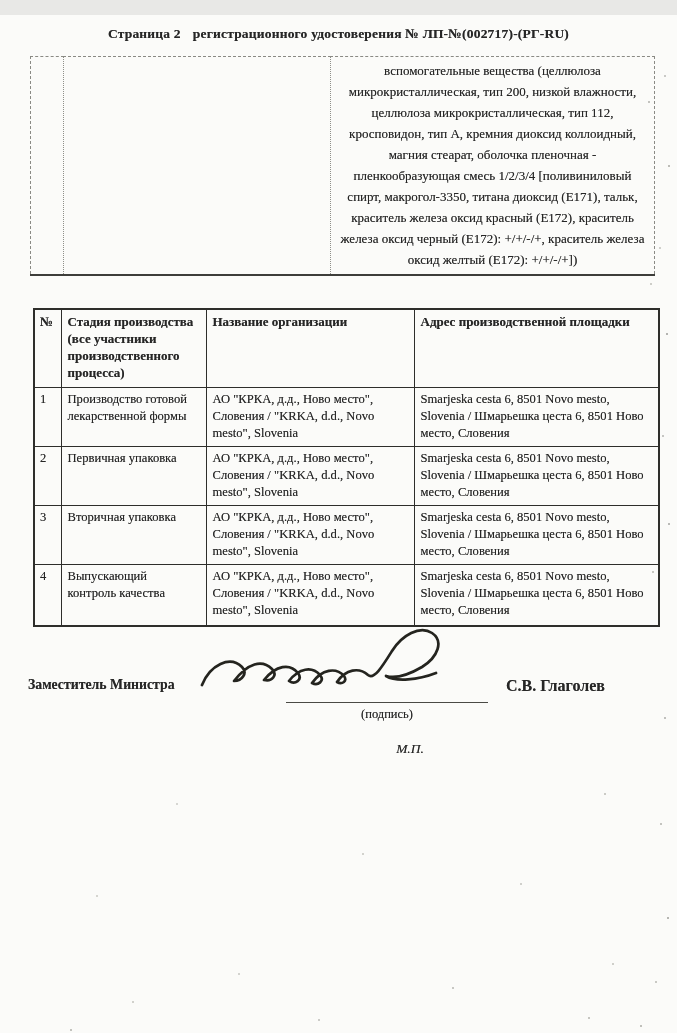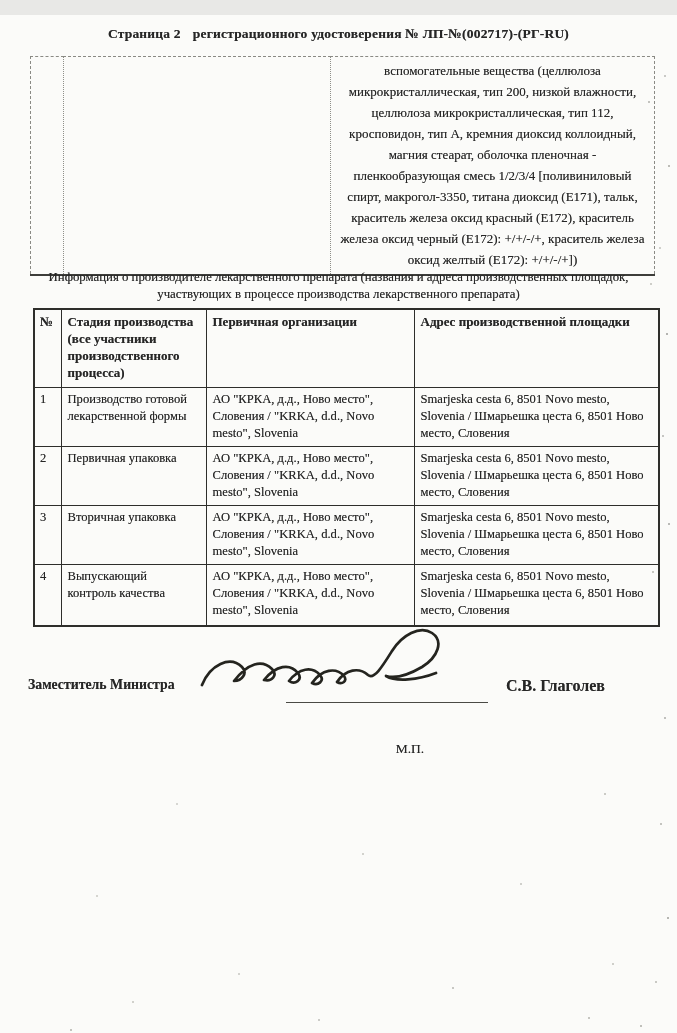--- a/index.html
+++ b/index.html
@@ -103,21 +103,21 @@
   .sig-caption {
     position: absolute; left: 286px; top: 84px; width: 202px;
     text-align: center; font-size: 12.5px;
   }
   .sig-name {
     position: absolute; left: 506px; top: 54px;
     font-size: 16px; font-weight: bold;
   }
   .seal {
     position: absolute; left: 310px; top: 118px; width: 200px;
-    text-align: center; font-size: 13.5px;
+    text-align: center; font-size: 13.5px; font-style: italic;
   }
 </style>
 </head>
 <body>
 
 <div class="page">
   <div class="specks"></div>
 
   <div class="doc-header">
     <span>Страница 2</span><span class="gap"></span><span>регистрационного удостоверения № ЛП-№(002717)-(РГ-RU)</span>
@@ -131,34 +131,33 @@
       </colgroup>
     <tbody>
         <tr>
       <td class="num"></td>
       <td></td>
       <td class="cont-text">вспомогательные вещества (целлюлоза микрокристаллическая, тип 200, низкой влажности, целлюлоза микрокристаллическая, тип 112, кросповидон, тип А, кремния диоксид коллоидный, магния стеарат, оболочка пленочная - пленкообразующая смесь 1/2/3/4 [поливиниловый спирт, макрогол-3350, титана диоксид (Е171), тальк, краситель железа оксид красный (Е172), краситель железа оксид черный (Е172): +/+/-/+, краситель железа оксид желтый (Е172): +/+/-/+])</td>
     </tr>
   </tbody>
     </table>
 
-  <p class="note">Информация о производителе лекарственного препарата (названия и адреса производственных площадок, участвующих в процессе производства лекарственного препарата)</p>
 
   <table class="man-table">
     <colgroup>
         <col style="width:27px">
         <col style="width:145px">
         <col style="width:208px">
         <col style="width:245px">
       </colgroup>
     <thead>
       <tr>
         <th class="cnum">№</th>
         <th>Стадия производства (все участники производственного процесса)</th>
-        <th>Первичная организации</th>
+        <th>Название организации</th>
         <th>Адрес производственной площадки</th>
       </tr>
     </thead>
     <tbody>
       <tr class="r1">
         <td class="cnum">1</td>
         <td>Производство готовой лекарственной формы</td>
         <td>АО "КРКА, д.д., Ново место", Словения / "KRKA, d.d., Novo mesto", Slovenia</td>
         <td>Smarjeska cesta 6, 8501 Novo mesto, Slovenia / Шмарьешка цеста 6, 8501 Ново место, Словения</td>
       </tr>
@@ -182,16 +181,17 @@
       </tr>
     </tbody>
   </table>
 
   <div class="sig-section">
     <span class="sig-title">Заместитель Министра</span>
     <svg class="sig-svg" width="300" height="86" viewBox="0 0 300 86">
       <path d="M6 62 C14 42 34 32 46 44 C52 50 46 58 38 58 C52 40 66 36 76 46 C82 52 76 59 68 57 C80 42 94 40 102 50 C107 57 99 62 93 58 C103 45 116 43 124 52 C129 58 122 63 116 60 C126 46 140 44 148 53 C152 58 146 62 141 59 C150 46 163 44 172 52 C178 57 186 44 196 28 C206 12 224 2 236 10 C248 18 242 34 226 44 C214 51 200 56 190 53 C200 59 222 57 240 50" fill="none" stroke="#24241f" stroke-width="2.7" stroke-linecap="round" stroke-linejoin="round"></path>
     </svg>
     <div class="sig-line"></div>
+    <div class="sig-caption">(подпись)</div>
     <span class="sig-name">С.В. Глаголев</span>
     <div class="seal">М.П.</div>
   </div>
 </div>
 
 </body></html>

